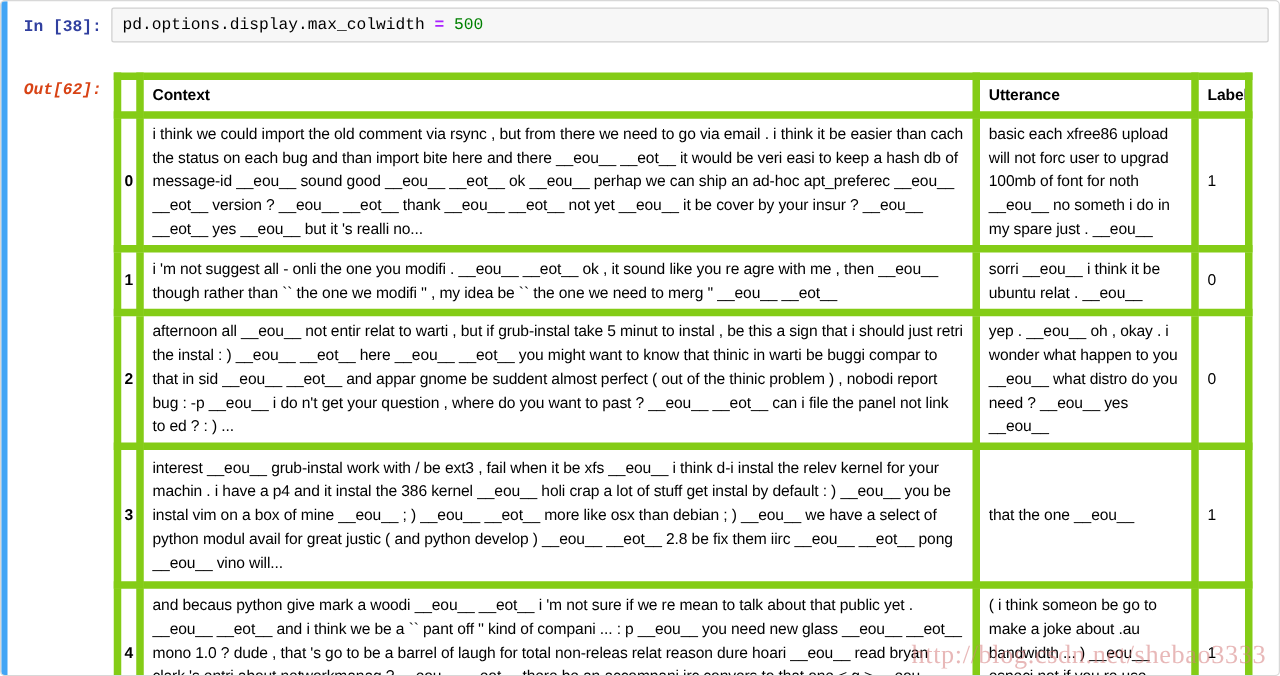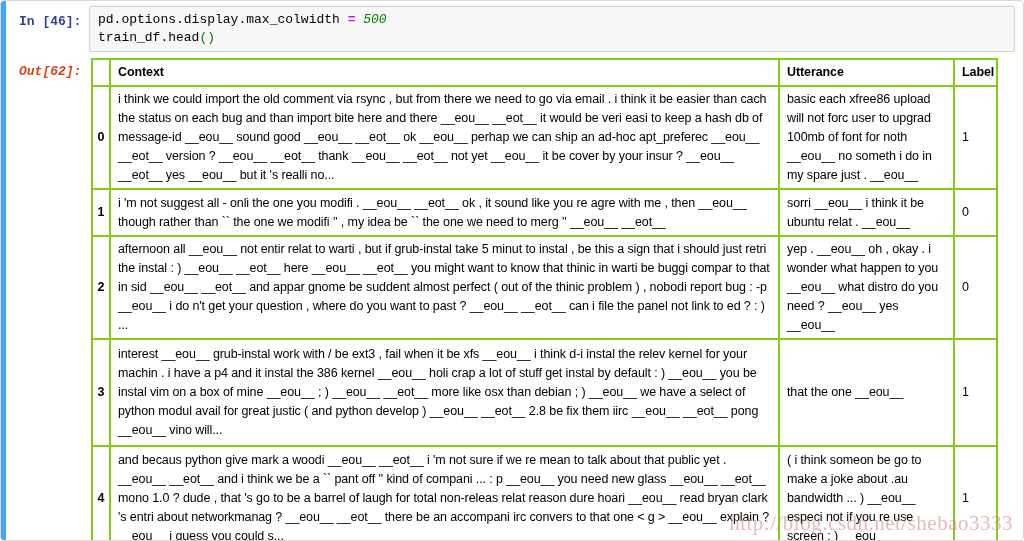--- a/index.html
+++ b/index.html
@@ -31,33 +31,33 @@
     border: 1px solid #cfcfcf;
     border-radius: 2px;
     padding: 4px 8px;
     cursor: text;
   }
   .code-line {
     font-family: "Liberation Mono", "DejaVu Sans Mono", monospace;
     font-size: 13px; line-height: 18px; color: #000; white-space: pre;
   }
   .tk-op    { color: #aa22ff; font-weight: bold; }
-  .tk-num   { color: #008000; font-style: italic; }
+  .tk-num   { color: #008000; }
   .tk-paren { color: #008000; }
 
   table.dataframe {
     position: absolute; left: 90px; top: 57px;
     border-collapse: collapse;
     table-layout: fixed;
     width: 905px;
     font-size: 12.5px; line-height: 19px; color: #000;
     letter-spacing: -0.1px;
   }
   table.dataframe th, table.dataframe td {
-    border: 2px solid #84cc16;
+    border: 6px solid #84cc16;
     padding: 3px 7px;
     vertical-align: middle;
     text-align: left;
     overflow: hidden;
   }
   table.dataframe thead th { font-weight: bold; height: 18px; }
   col.c-idx { width: 18px; }
   col.c-ctx { width: 669px; }
   col.c-utt { width: 175px; }
   col.c-lbl { width: 43px; }
@@ -76,25 +76,24 @@
     pointer-events: none;
     white-space: nowrap;
   }
 </style>
 </head>
 <body>
 
 <div class="page">
   <div class="sel-bar"></div>
 
-  <div class="prompt in-prompt">In [46]:</div>
+  <div class="prompt in-prompt">In [38]:</div>
 
   <div class="code-cell">
     <div class="code-line"><span class="tk">pd.options.display.max_colwidth </span><span class="tk tk-op">=</span><span class="tk"> </span><span class="tk tk-num">500</span></div>
-    <div class="code-line"><span class="tk">train_df.head</span><span class="tk tk-paren">()</span></div>
   </div>
 
   <div class="prompt out-prompt">Out[62]:</div>
 
   <table class="dataframe">
     <colgroup>
       <col class="c-idx">
         <col class="c-ctx">
         <col class="c-utt">
         <col class="c-lbl">

